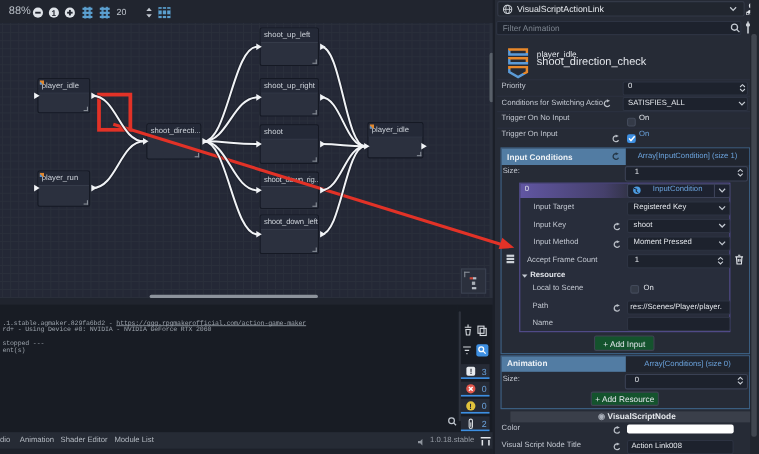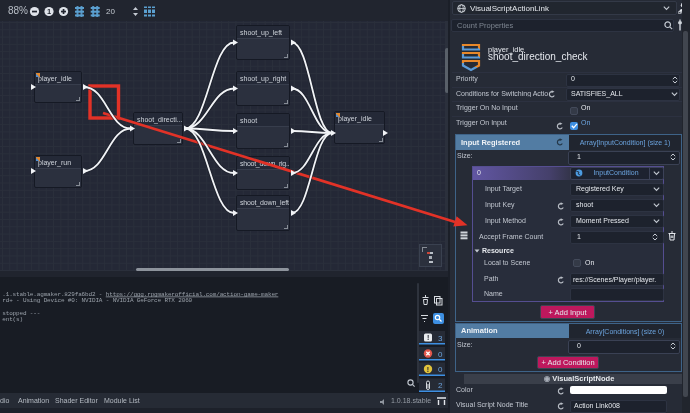--- a/index.html
+++ b/index.html
@@ -28,21 +28,21 @@
 .blu{color:#6ba3dd}
 .box{position:absolute;background:#1d222d;border:1px solid #2d3342;border-radius:2px;box-sizing:border-box;font-size:7px;color:#e4e7ec}
 .hdr{position:absolute;background:#3a3f4a;color:#e6e9ed;font-size:7.5px;font-weight:bold;text-align:center}
 .bluehdr{position:absolute;background:#527ca3;color:#eef2f6;font-size:7.5px;font-weight:bold}
 .chk{position:absolute;width:8px;height:8px;border-radius:2px;box-sizing:border-box}
 .chk.off{background:#343a47;border:1px solid #434a5a}
 .chk.on{background:#3d8fe2}
 .rowline{position:absolute;height:1px;background:#2c3140;left:452px}
 .secbox{position:absolute;border:1px solid #3e6388;box-sizing:border-box}
 .purbox{position:absolute;border:1px solid #554e91;box-sizing:border-box;background:#282d3b}
-.btn{position:absolute;background:#be185d;border:1px solid #3e4453;border-radius:2px;color:#e4e7ec;font-size:7px;text-align:center;box-sizing:border-box}
+.btn{position:absolute;background:#14532d;border:1px solid #3e4453;border-radius:2px;color:#e4e7ec;font-size:7px;text-align:center;box-sizing:border-box}
 .sb{position:absolute;border-radius:2px}
 </style>
 </head>
 <body>
 <div id="app">
 <div class="a" id="toolbar"></div>
 <div class="a" id="graph"></div>
 
 <div class="a" style="left:8px;top:5px;font-size:10px;color:#b9bfc7">88%</div>
 <svg class="a" style="left:29px;top:6px" width="130" height="11" viewBox="0 0 130 11">
@@ -216,21 +216,21 @@
 <svg class="a" style="left:663px;top:6px" width="7" height="5">
       <path d="M0.8 0.6l2.7 2.8l2.7-2.8" stroke="#c3c9d1" stroke-width="1.1" fill="none"></path>
     </svg>
 <svg class="a" style="left:677px;top:2px" width="12" height="12" viewBox="0 0 12 12">
       <circle cx="6.2" cy="3.2" r="2.4" fill="#dfe3e9"></circle>
       <path d="M2 9.8a4.3 3.8 0 0 1 8.4 0z" fill="#dfe3e9"></path>
       <text x="1.2" y="11.8" font-size="4.2" font-weight="bold" fill="#dfe3e9" font-family="Liberation Sans">DOC</text>
     </svg>
 
 <div class="a" style="left:451px;top:19px;width:223px;height:13px;background:#1d222d;border:1px solid #2d3342;border-radius:2px;box-sizing:border-box"></div>
-<div class="lbl" style="left:457px;top:21px;color:#7d8590;font-size:7.5px">Count Properties</div>
+<div class="lbl" style="left:457px;top:21px;color:#7d8590;font-size:7.5px">Filter Animation</div>
 <svg class="a" style="left:664px;top:21px" width="9" height="9">
       <circle cx="3.7" cy="3.7" r="2.8" fill="none" stroke="#c3c9d1" stroke-width="1.2"></circle>
       <path d="M5.8 5.8l2.4 2.4" stroke="#c3c9d1" stroke-width="1.2"></path>
     </svg>
 <svg class="a" style="left:677px;top:19px" width="12" height="12" viewBox="0 0 12 12">
       <g stroke="#cfd4da" stroke-width="1.4">
         <path d="M3 0.5v11M9 0.5v11"></path>
       </g>
       <rect x="1.2" y="2.2" width="3.6" height="3" rx="1" fill="#cfd4da"></rect>
       <rect x="7.2" y="6.6" width="3.6" height="3" rx="1" fill="#cfd4da"></rect>
@@ -284,21 +284,21 @@
       <path d="M4 1.6A2.6 2.6 0 1 0 6.3 5.4" fill="none" stroke="#b9bec6" stroke-width="1.1"></path>
       <path d="M3.7 0.3L6.5 1.7L3.7 3.1z" fill="#b9bec6"></path>
     </svg>
 <div class="chk on" style="left:570px;top:122px"></div>
 <svg class="a" style="left:571px;top:123px" width="7" height="6">
       <path d="M0.8 2.8l1.8 2l3.4-4" stroke="#fff" stroke-width="1.3" fill="none"></path>
     </svg>
 <div class="lbl blu" style="left:581px;top:118.5px">On</div>
 
 <div class="secbox" style="left:455px;top:134px;width:227px;height:188px"></div>
-<div class="bluehdr" style="left:456px;top:135px;width:113px;height:15px;line-height:15px;padding-left:5px;box-sizing:border-box">Input Registered</div>
+<div class="bluehdr" style="left:456px;top:135px;width:113px;height:15px;line-height:15px;padding-left:5px;box-sizing:border-box">Input Conditions</div>
 <svg class="a" style="left:556px;top:138px" width="8" height="8" viewBox="0 0 8 8">
       <path d="M4 1.6A2.6 2.6 0 1 0 6.3 5.4" fill="none" stroke="#243646" stroke-width="1.1"></path>
       <path d="M3.7 0.3L6.5 1.7L3.7 3.1z" fill="#243646"></path>
     </svg>
 <div class="a" style="left:569px;top:135px;width:112px;height:15px;background:#20252f"></div>
 <div class="lbl blu" style="left:569px;top:139px;width:112px;text-align:center;font-size:7px">Array[InputCondition] (size 1)</div>
 <div class="lbl" style="left:457px;top:152px">Size:</div>
 <div class="box" style="left:568px;top:150.5px;width:112px;height:14px;border-color:#3a4154"></div>
 <div class="lbl wht" style="left:577px;top:152.5px">1</div>
 <svg class="a" style="left:670px;top:153px" width="6" height="8">
@@ -392,21 +392,21 @@
 <div class="lbl blu" style="left:569px;top:327.5px;width:112px;text-align:center;font-size:7px">Array[Conditions] (size 0)</div>
 <div class="lbl" style="left:457px;top:341px">Size:</div>
 <div class="box" style="left:568px;top:339.5px;width:112px;height:14px;border-color:#3a4154"></div>
 <div class="lbl wht" style="left:577px;top:341.5px">0</div>
 <svg class="a" style="left:670px;top:342px" width="6" height="8">
       <g stroke="#c9ced6" stroke-width="1" fill="none">
         <path d="M0.8 3.1L3 1L5.2 3.1"></path>
         <path d="M0.8 4.9L3 7L5.2 4.9"></path>
       </g>
     </svg>
-<div class="btn" style="left:537px;top:356px;width:62px;height:13px;line-height:12px;font-size:7.5px">+ Add Condition</div>
+<div class="btn" style="left:537px;top:356px;width:62px;height:13px;line-height:12px;font-size:7.5px">+ Add Resource</div>
 
 <div class="hdr" style="left:464px;top:373.5px;width:230px;height:10px;line-height:10px"><span style="color:#aab0ba">◉</span>&nbsp;VisualScriptNode</div>
 <div class="lbl" style="left:456px;top:385.5px">Color</div>
 <svg class="a" style="left:557px;top:386.5px" width="8" height="8" viewBox="0 0 8 8">
       <path d="M4 1.6A2.6 2.6 0 1 0 6.3 5.4" fill="none" stroke="#b9bec6" stroke-width="1.1"></path>
       <path d="M3.7 0.3L6.5 1.7L3.7 3.1z" fill="#b9bec6"></path>
     </svg>
 <div class="a" style="left:570px;top:385.5px;width:97px;height:8px;background:#fff;border-radius:2px"></div>
 <div class="lbl" style="left:456px;top:400.5px">Visual Script Node Title</div>
 <svg class="a" style="left:557px;top:401.5px" width="8" height="8" viewBox="0 0 8 8">

